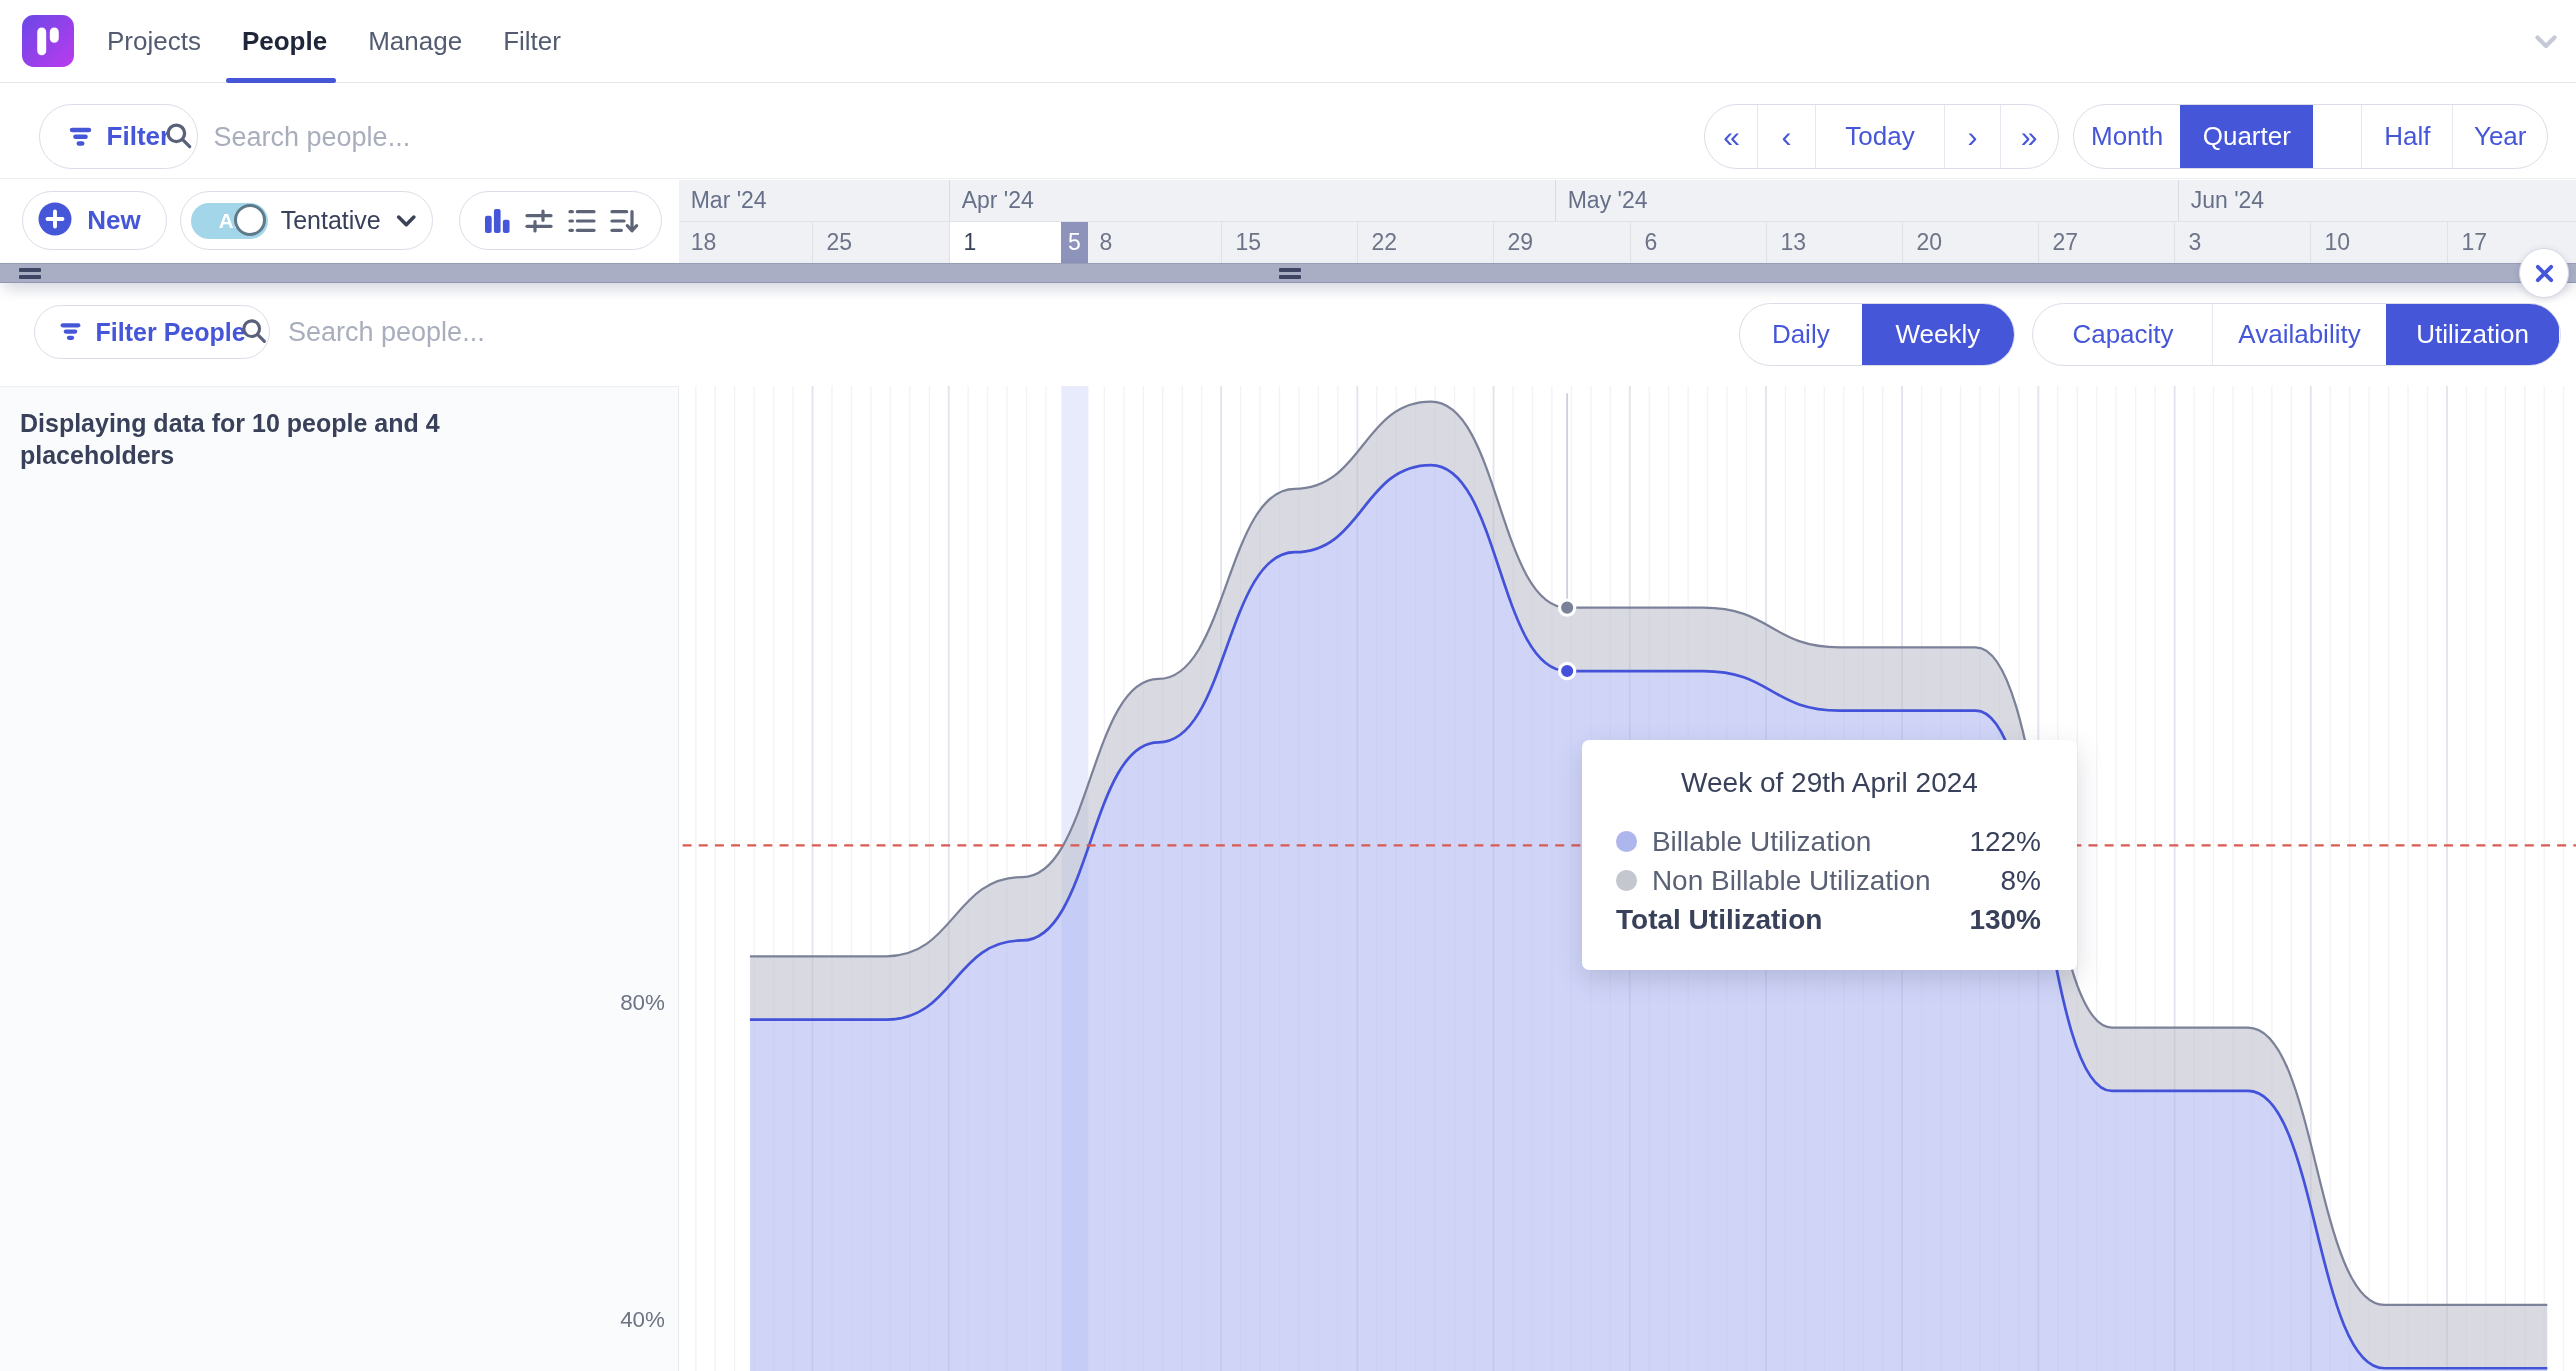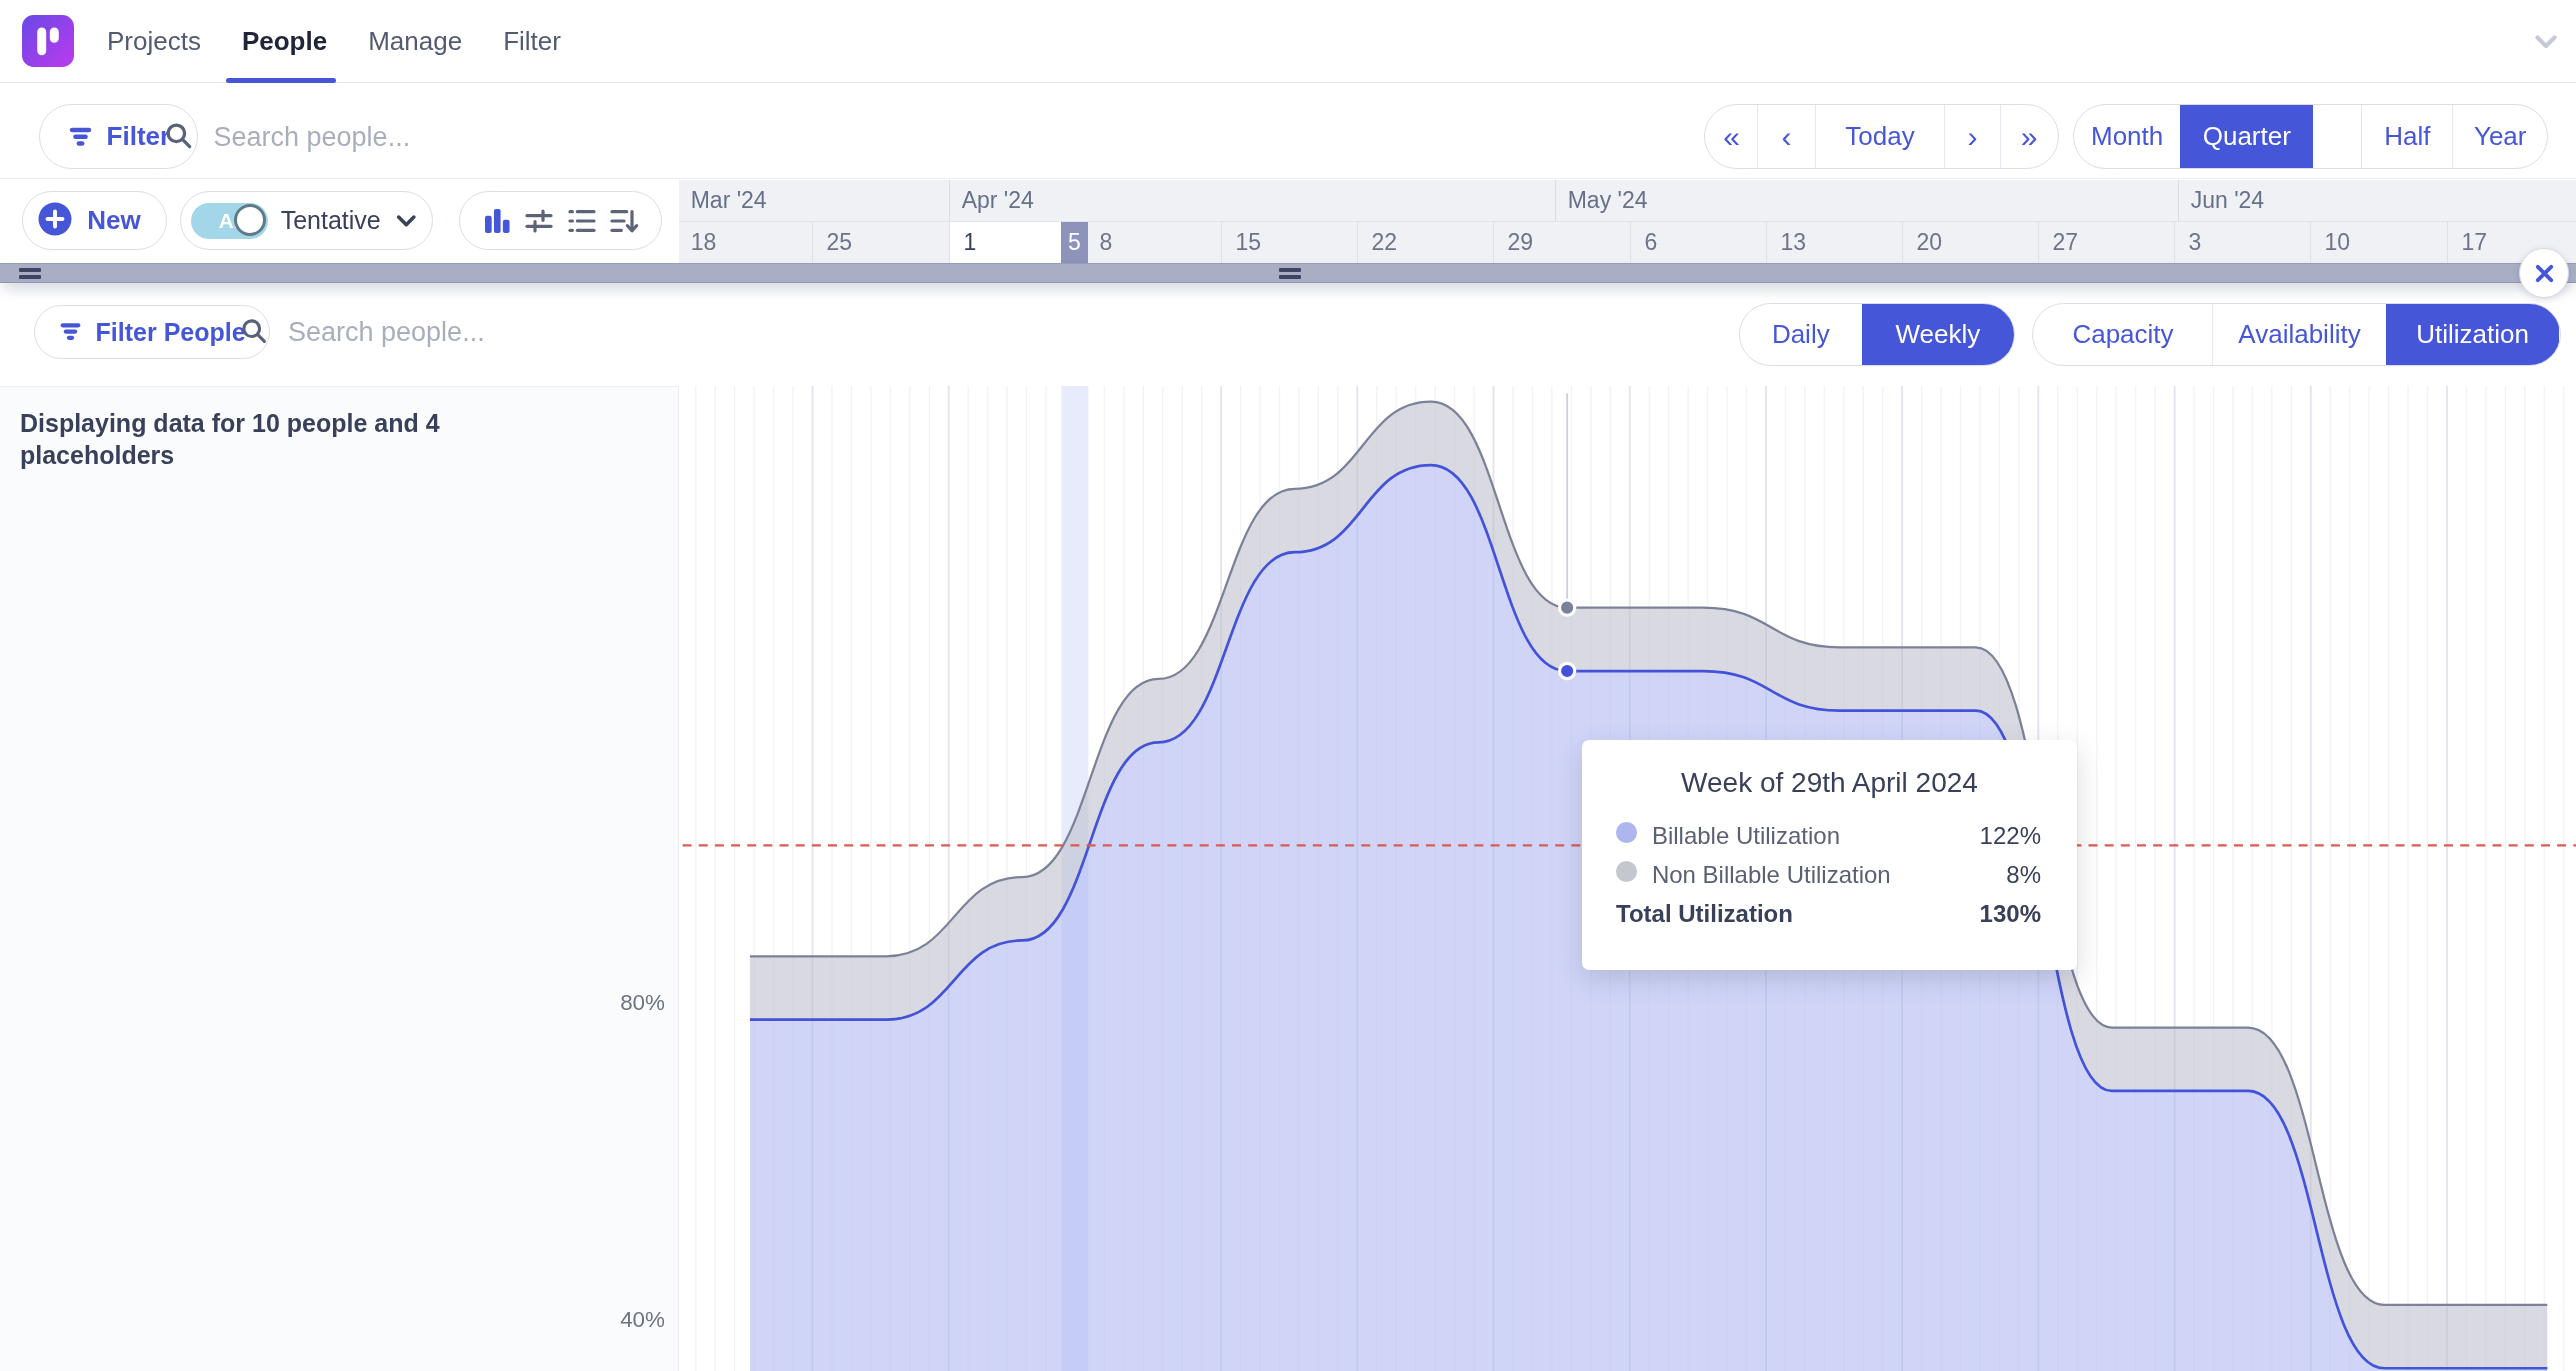--- a/index.html
+++ b/index.html
@@ -85,21 +85,21 @@
   .summary{left:20px;top:407px;width:467px;font-size:25px;font-weight:700;color:#39415a;line-height:32px;}
   .ytick{position:absolute;left:539px;width:126px;text-align:right;font-size:22.4px;color:#6d7382;}
   .chart{left:679px;top:386px;width:1897px;height:986px;background:#fff;cursor:crosshair;}
   .chart svg{display:block;}
 
   
   .tooltip{left:1582px;top:740px;width:495px;height:230px;background:#fff;border-radius:7.2px;
            box-shadow:0 9px 27px rgba(50,55,90,0.18);z-index:10;}
   .tt-title{margin-top:27px;text-align:center;font-size:28px;font-weight:500;color:#39415a;}
   .tt-rows{margin:23px 36px 0 34px;}
-  .tt-row{display:flex;align-items:flex-start;height:39px;font-size:24px;color:#5b6175;}
+  .tt-row{display:flex;align-items:center;height:39px;font-size:28px;color:#5b6175;}
   .tt-dot{width:20.6px;height:20.6px;border-radius:50%;margin-right:15.3px;flex:none;}
   .tt-label{flex:1;}
   .tt-value{color:#39415a;font-weight:500;}
   .tt-row.total{font-weight:700;color:#39415a;}
   .tt-row.total .tt-value{font-weight:700;}
 </style>
 </head>
 <body>
 
 <div class="app">

